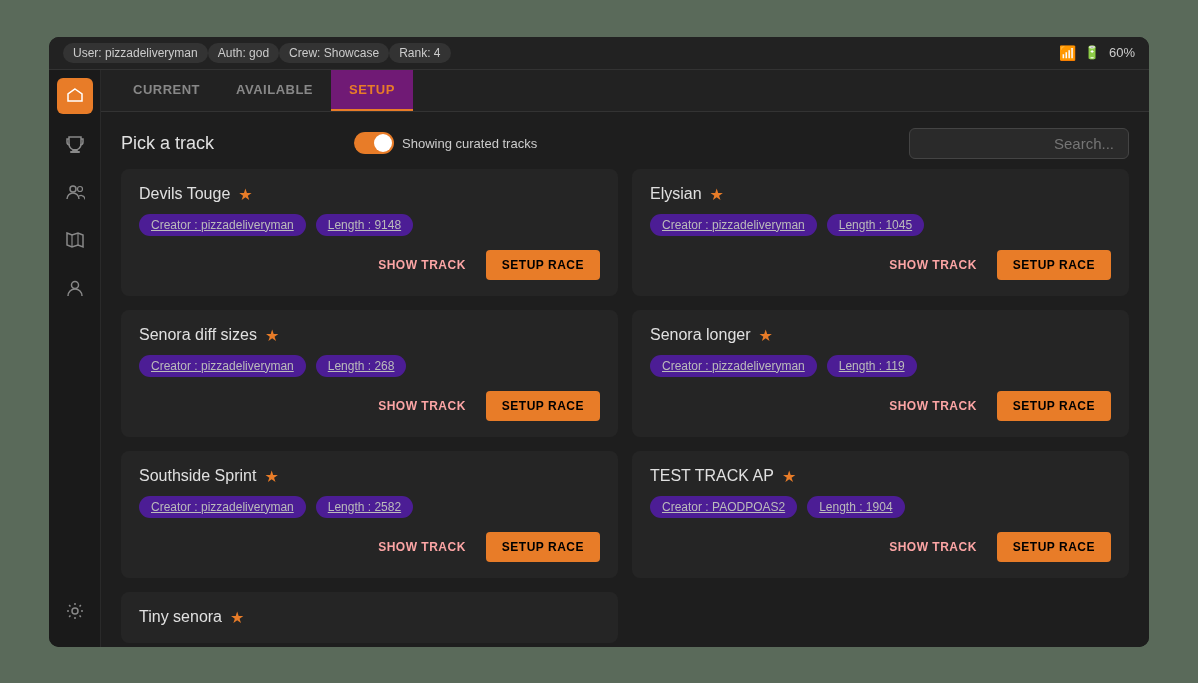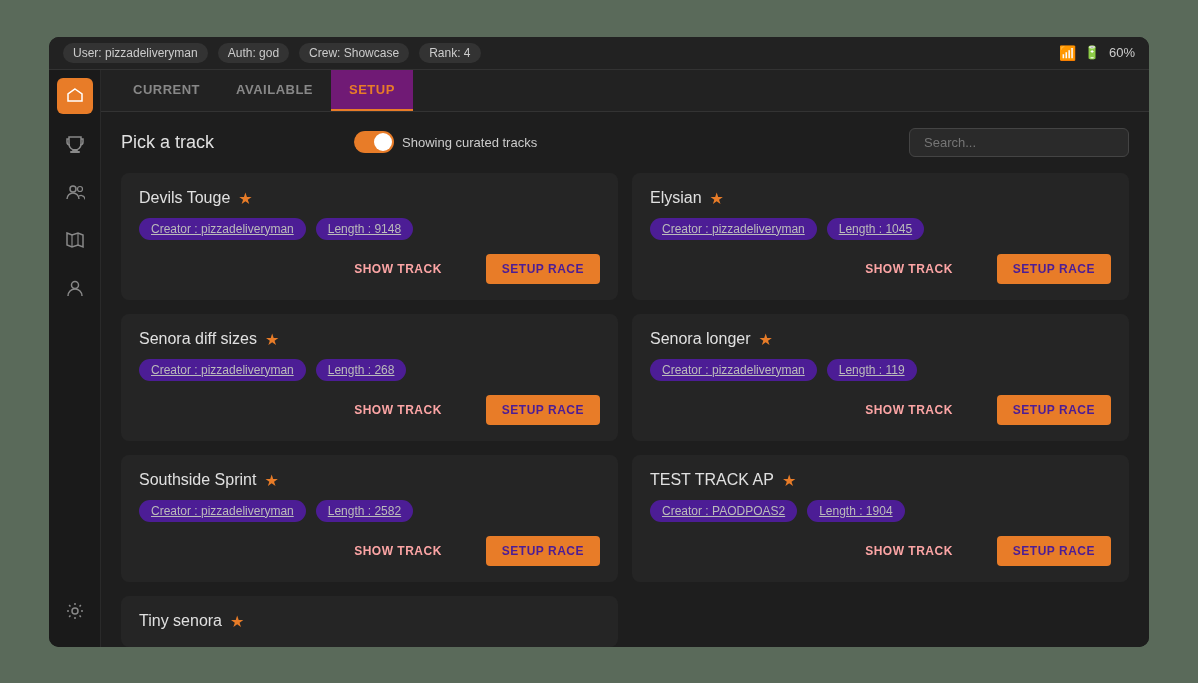--- a/index.html
+++ b/index.html
@@ -21,21 +21,21 @@
       overflow: hidden;
       display: flex;
       flex-direction: column;
     }
     
     .status-bar {
       background: #222;
       display: flex;
       align-items: center;
       padding: 6px 14px;
-      gap: 10px;
+      gap: 0;
       border-bottom: 1px solid #333;
     }
     .status-badge {
       background: #333;
       border-radius: 20px;
       padding: 3px 10px;
       font-size: 12px;
       color: #ccc;
     }
     .status-bar-right {
@@ -119,21 +119,21 @@
     .content-body {
       flex: 1;
       overflow-y: auto;
       padding: 16px 20px;
       background: #1e1e1e;
     }
     
     .track-header {
       display: flex;
       align-items: center;
-      margin-bottom: 16px;
+      margin-bottom: 10px;
       gap: 20px;
     }
     .track-header-title {
       font-size: 18px;
       color: #e0e0e0;
       font-weight: 400;
     }
     .toggle-area {
       display: flex;
       align-items: center;
@@ -161,23 +161,24 @@
       font-size: 13px;
       color: #ccc;
     }
     .search-box {
       margin-left: auto;
       background: #2a2a2a;
       border: 1px solid #444;
       border-radius: 6px;
       padding: 6px 14px;
       color: #aaa;
-      font-size: 13px;
+      font-size: 15px;
       width: 220px;
       outline: none;
+      text-align: right;
     }
     
     .track-grid {
       display: grid;
       grid-template-columns: 1fr 1fr;
       gap: 14px;
     }
     .track-card {
       background: #252525;
       border-radius: 8px;
@@ -226,28 +227,27 @@
       font-weight: 600;
       letter-spacing: 0.5px;
       text-transform: uppercase;
       cursor: pointer;
       padding: 6px 10px;
     }
     .btn-setup-race {
       background: #e87c28;
       border: none;
       border-radius: 4px;
-      color: #4c1d95;
+      color: #000000;
       font-size: 12px;
       font-weight: 700;
       letter-spacing: 0.5px;
       text-transform: uppercase;
       cursor: pointer;
       padding: 8px 16px;
-      margin-left: 24px;
     }
     
     .content-body::-webkit-scrollbar { width: 6px; }
     .content-body::-webkit-scrollbar-track { background: #1a1a1a; }
     .content-body::-webkit-scrollbar-thumb { background: #444; border-radius: 3px; }
   </style>
 </head>
 <body>
 
 <div class="app-window">

